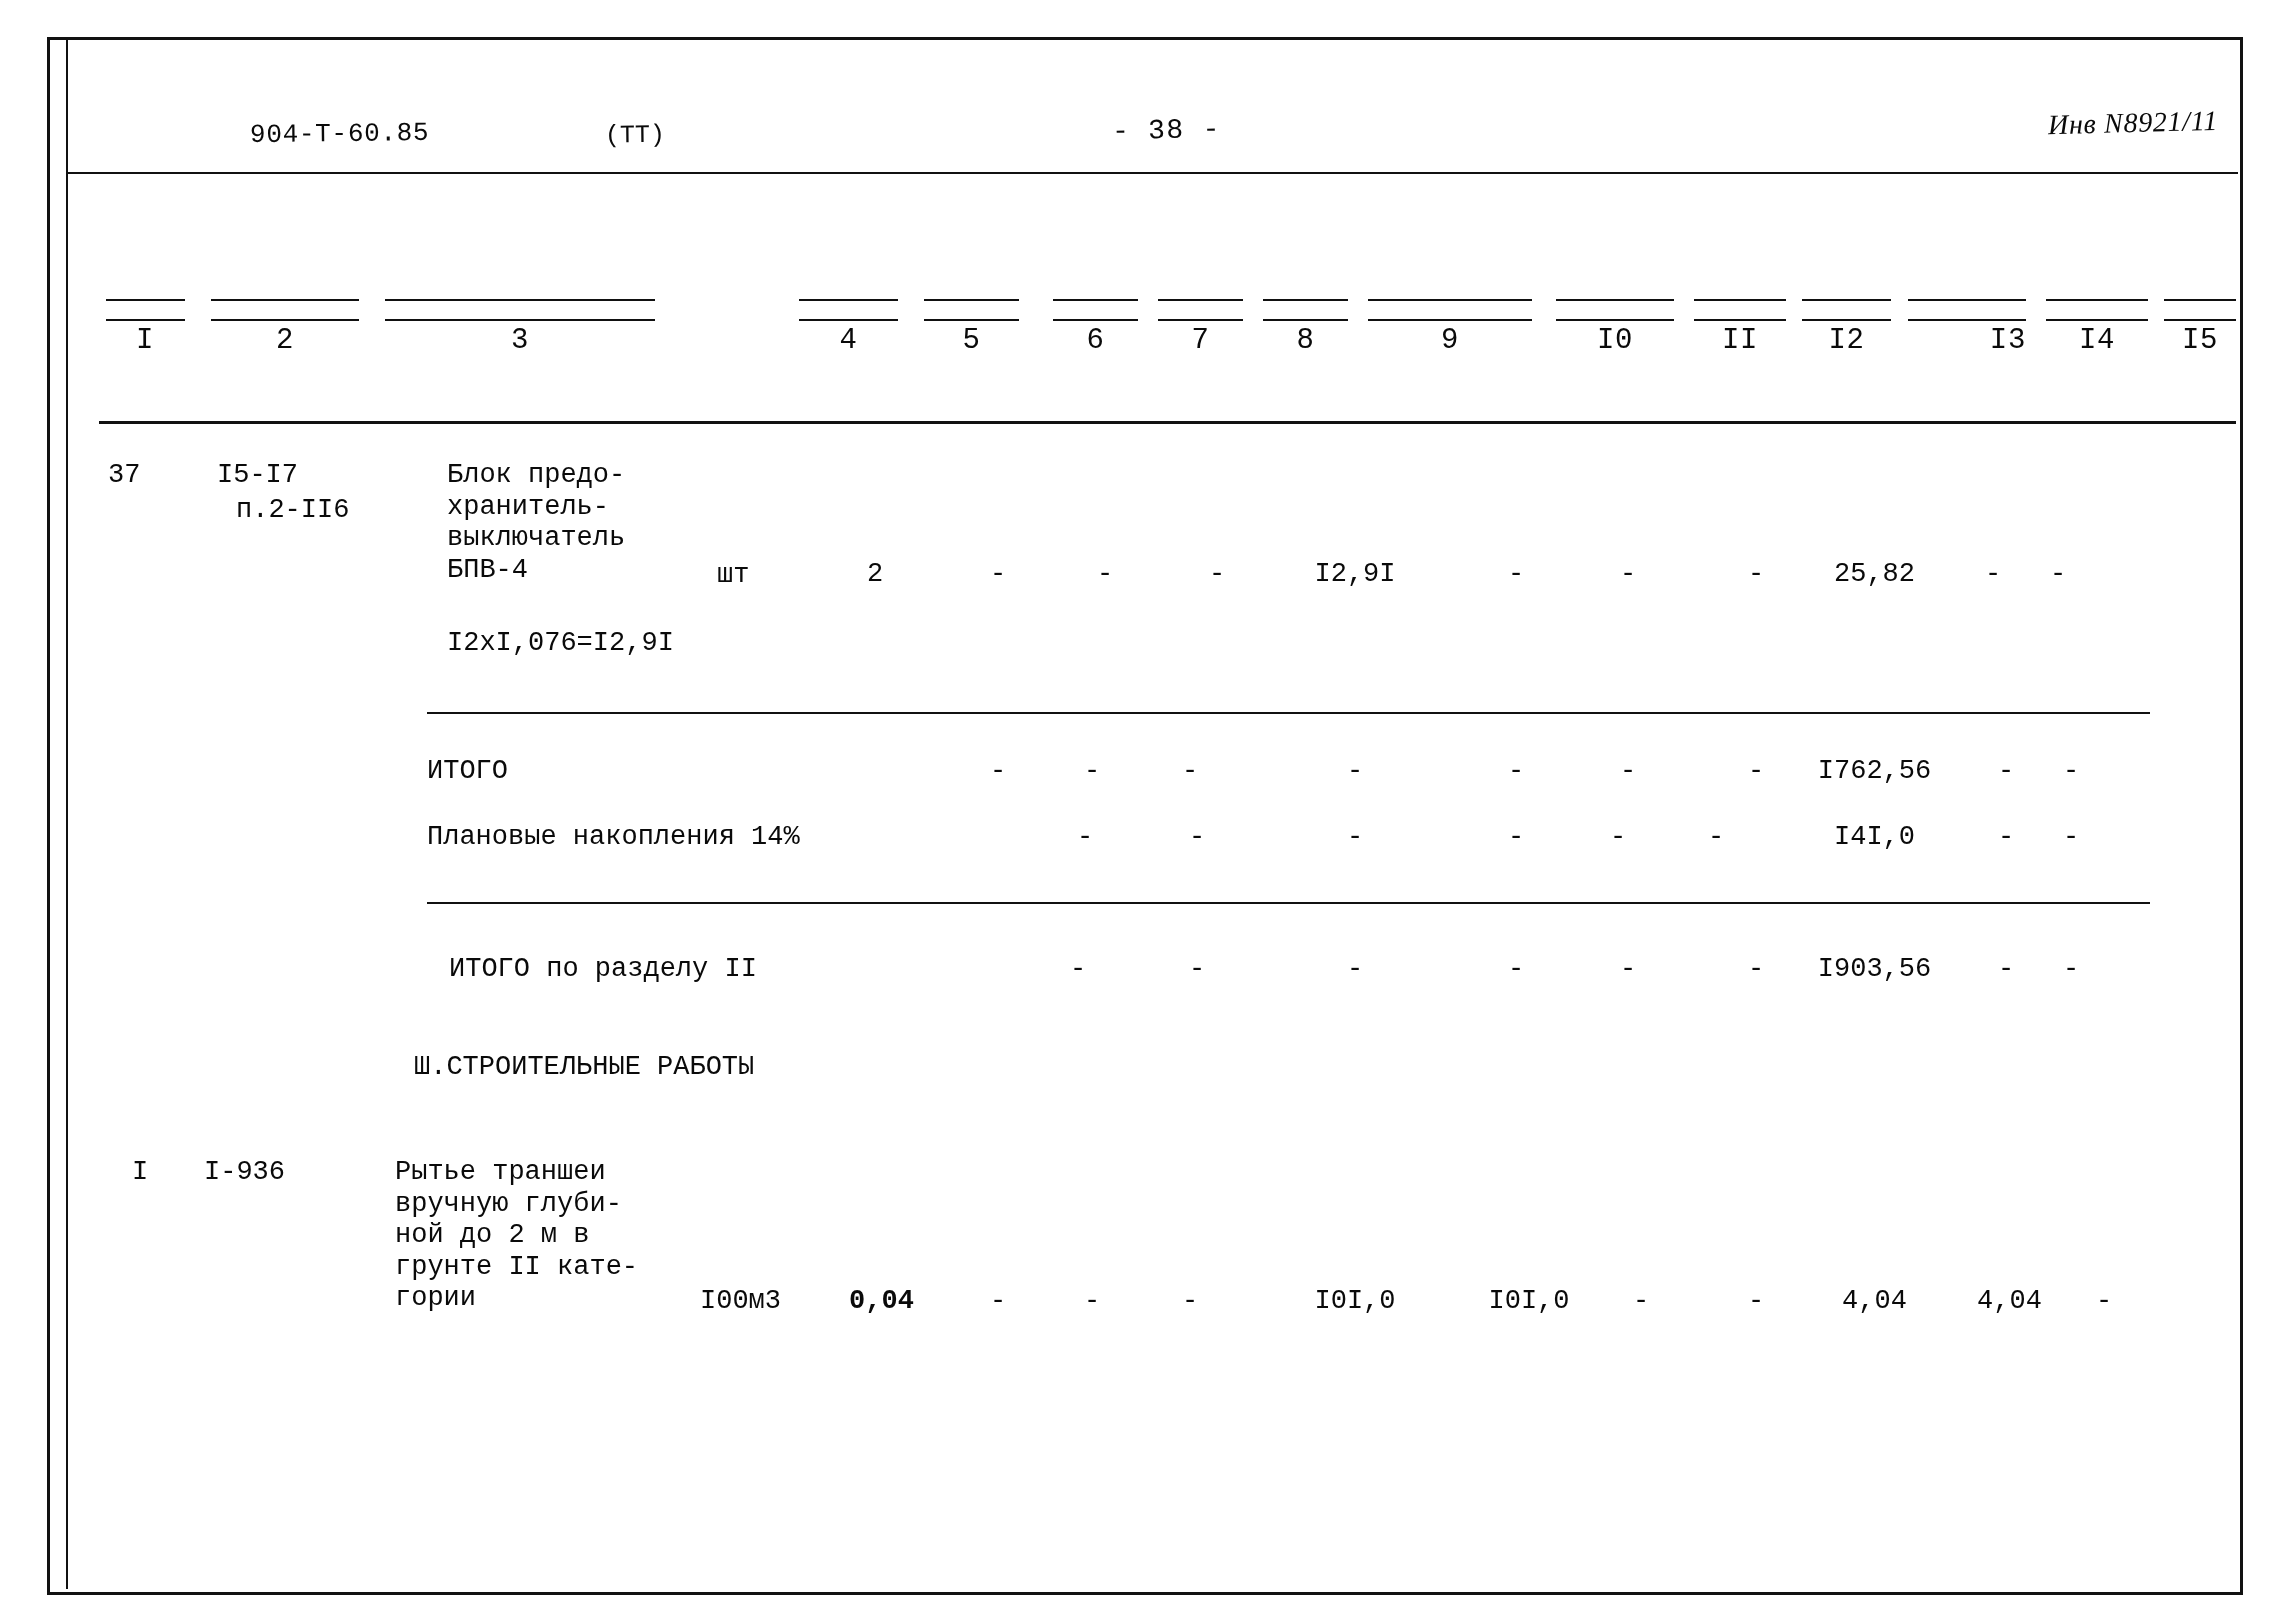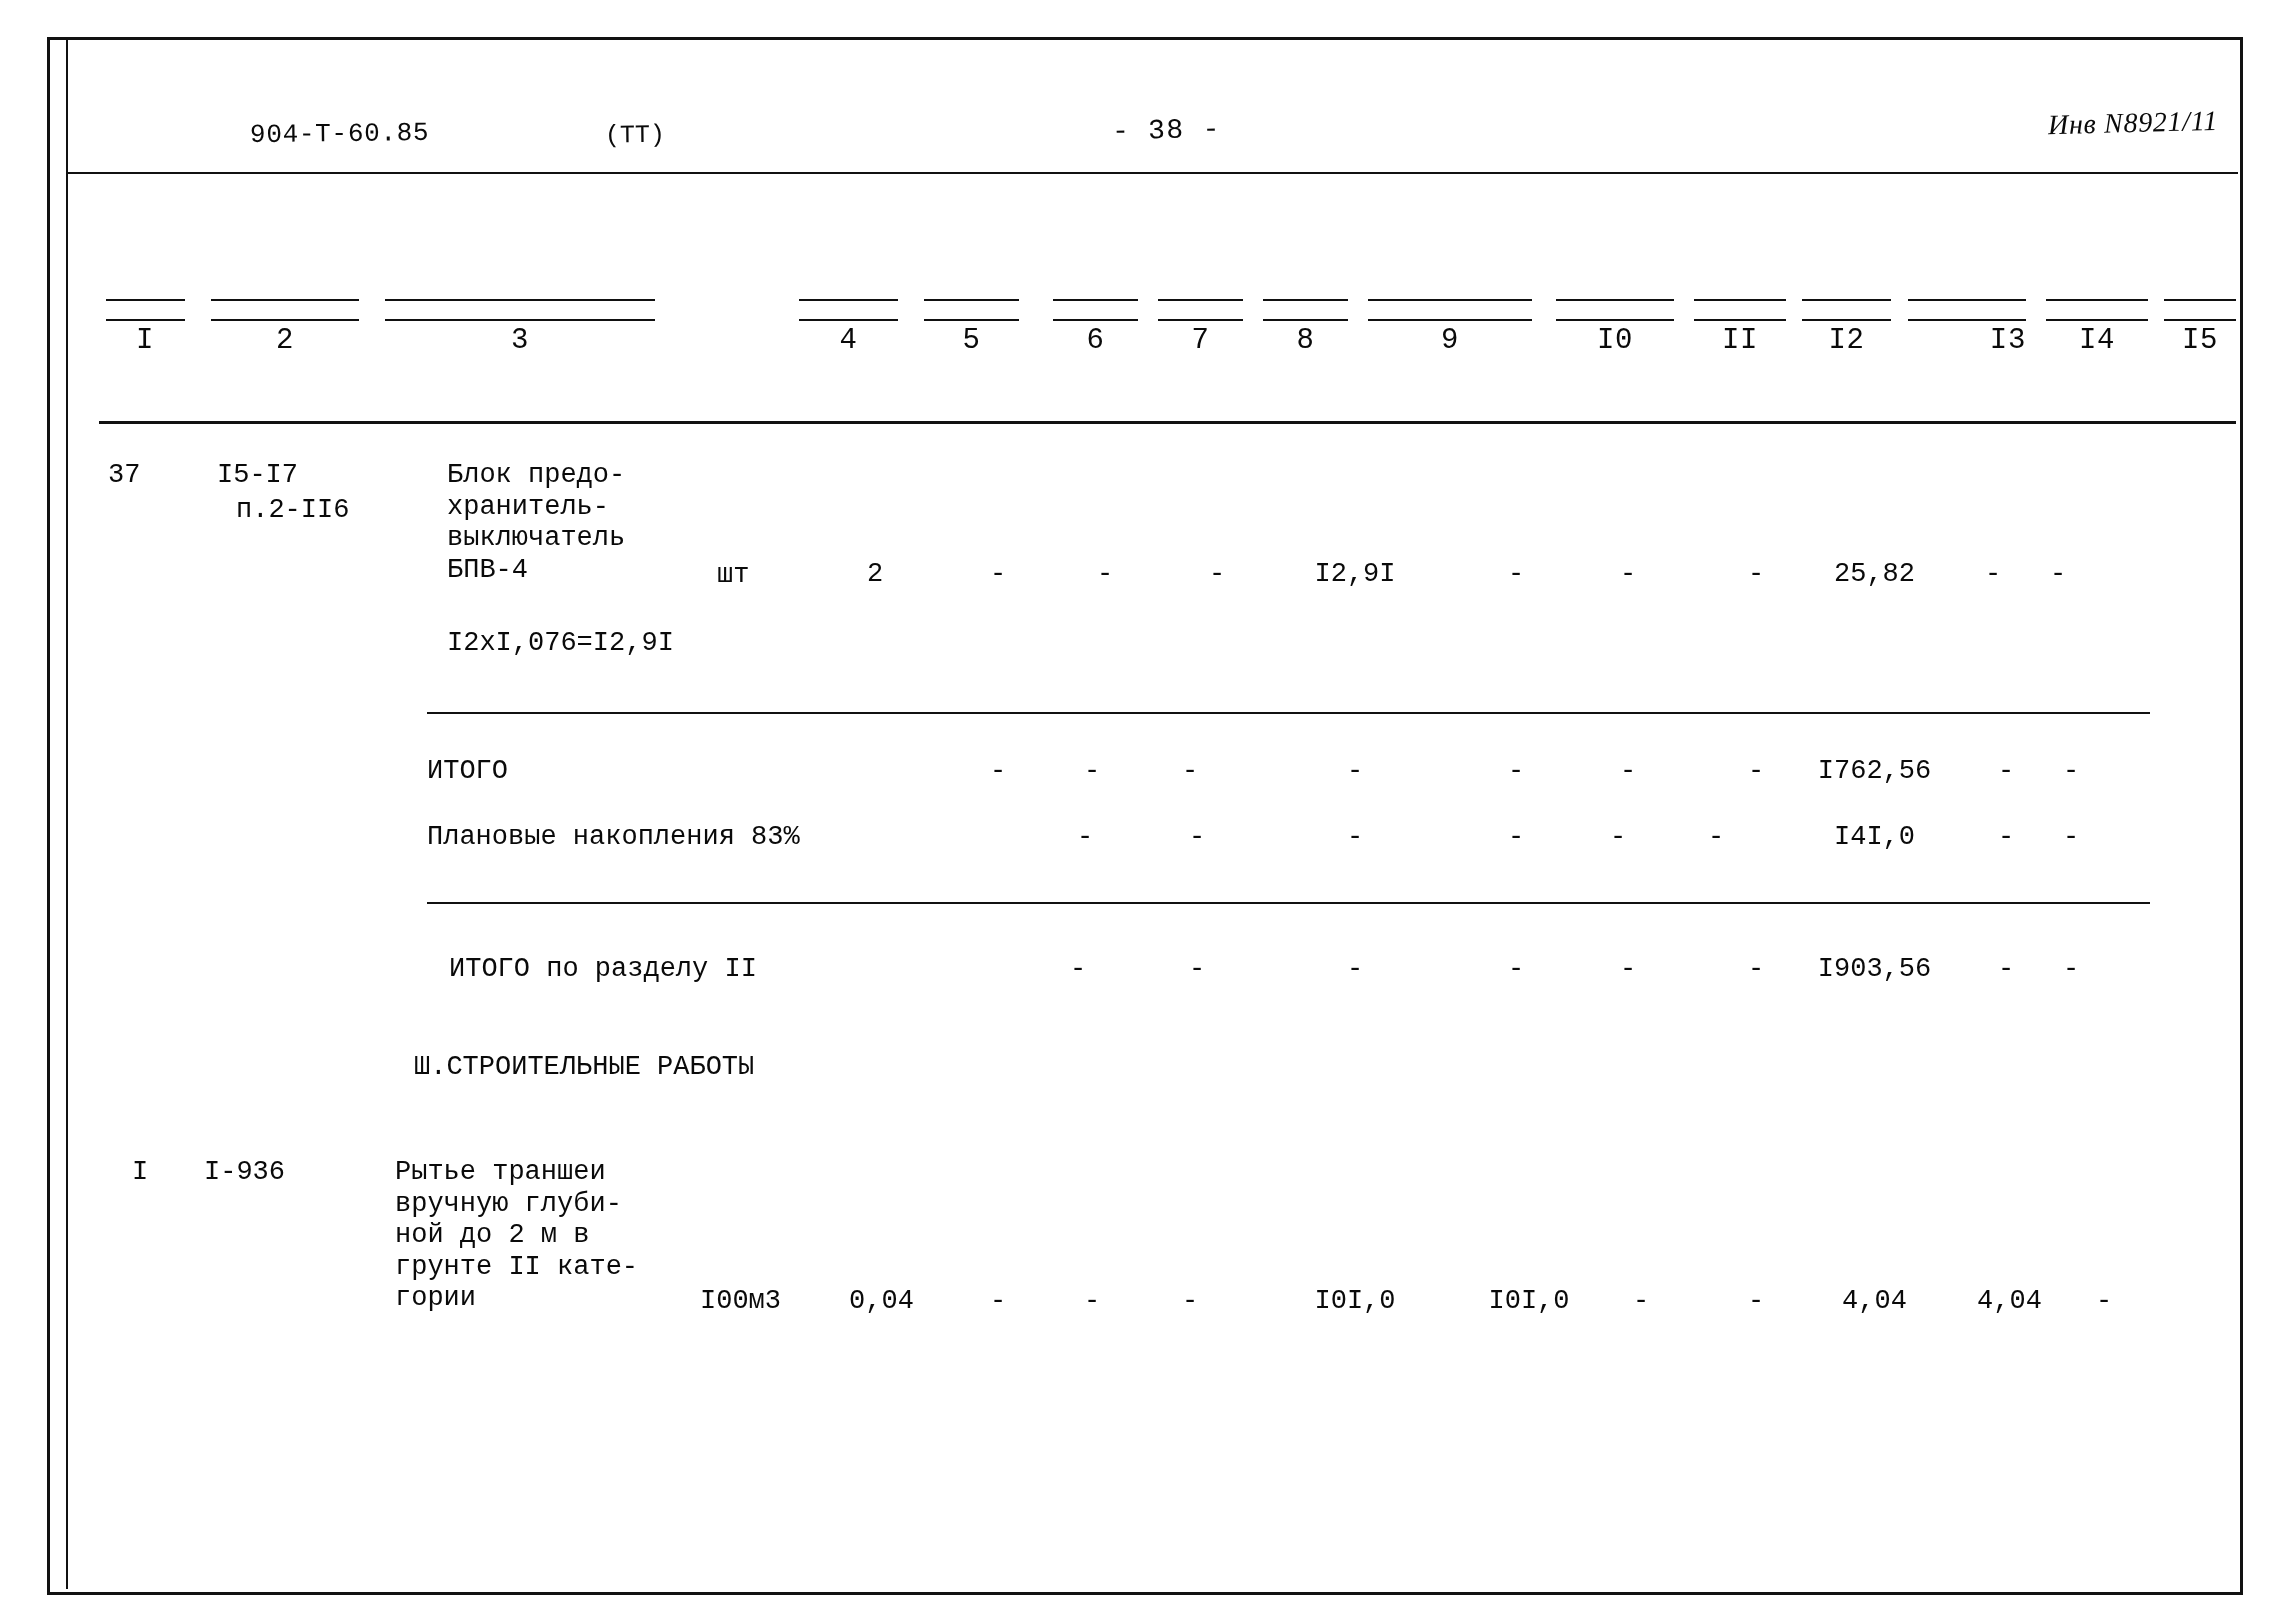--- a/index.html
+++ b/index.html
@@ -225,21 +225,21 @@
   <div class="dash" style="left:1079px; top:756px;">-</div>
   <div class="dash" style="left:1177px; top:756px;">-</div>
   <div class="dash" style="left:1342px; top:756px;">-</div>
   <div class="dash" style="left:1503px; top:756px;">-</div>
   <div class="dash" style="left:1615px; top:756px;">-</div>
   <div class="dash" style="left:1743px; top:756px;">-</div>
   <div class="cell c" style="left:1776px; top:756px; width:197px;">I762,56</div>
   <div class="dash" style="left:1993px; top:756px;">-</div>
   <div class="dash" style="left:2058px; top:756px;">-</div>
 
-  <div class="cell" style="left:427px; top:822px;">Плановые накопления 83%</div>
+  <div class="cell" style="left:427px; top:822px;">Плановые накопления 14%</div>
   <div class="dash" style="left:1072px; top:822px;">-</div>
   <div class="dash" style="left:1184px; top:822px;">-</div>
   <div class="dash" style="left:1342px; top:822px;">-</div>
   <div class="dash" style="left:1503px; top:822px;">-</div>
   <div class="dash" style="left:1605px; top:822px;">-</div>
   <div class="dash" style="left:1703px; top:822px;">-</div>
   <div class="cell c" style="left:1789px; top:822px; width:171px;">I4I,0</div>
   <div class="dash" style="left:1993px; top:822px;">-</div>
   <div class="dash" style="left:2058px; top:822px;">-</div>
 
@@ -261,21 +261,21 @@
   <div class="cell" style="left:132px; top:1157px;">I</div>
   <div class="cell" style="left:204px; top:1157px;">I-936</div>
 
   <div class="desc" style="left:395px; top:1156px;">Рытье траншеи</div>
   <div class="desc" style="left:395px; top:1188px;">вручную глуби-</div>
   <div class="desc" style="left:395px; top:1219px;">ной до 2 м в</div>
   <div class="desc" style="left:395px; top:1251px;">грунте II кате-</div>
   <div class="desc" style="left:395px; top:1282px;">гории</div>
 
   <div class="cell" style="left:700px; top:1286px;">I00м3</div>
-  <div class="cell c" style="left:819px; top:1286px; width:125px;">0,04</div>
+  <div class="cell c" style="left:819px; top:1286px; width:125px;font-weight:bold;">0,04</div>
 
   <div class="dash" style="left:985px; top:1286px;">-</div>
   <div class="dash" style="left:1079px; top:1286px;">-</div>
   <div class="dash" style="left:1177px; top:1286px;">-</div>
   <div class="cell c" style="left:1273px; top:1286px; width:164px;">I0I,0</div>
   <div class="cell c" style="left:1450px; top:1286px; width:158px;">I0I,0</div>
   <div class="dash" style="left:1628px; top:1286px;">-</div>
   <div class="dash" style="left:1743px; top:1286px;">-</div>
   <div class="cell c" style="left:1802px; top:1286px; width:145px;">4,04</div>
   <div class="cell c" style="left:1937px; top:1286px; width:145px;">4,04</div>

